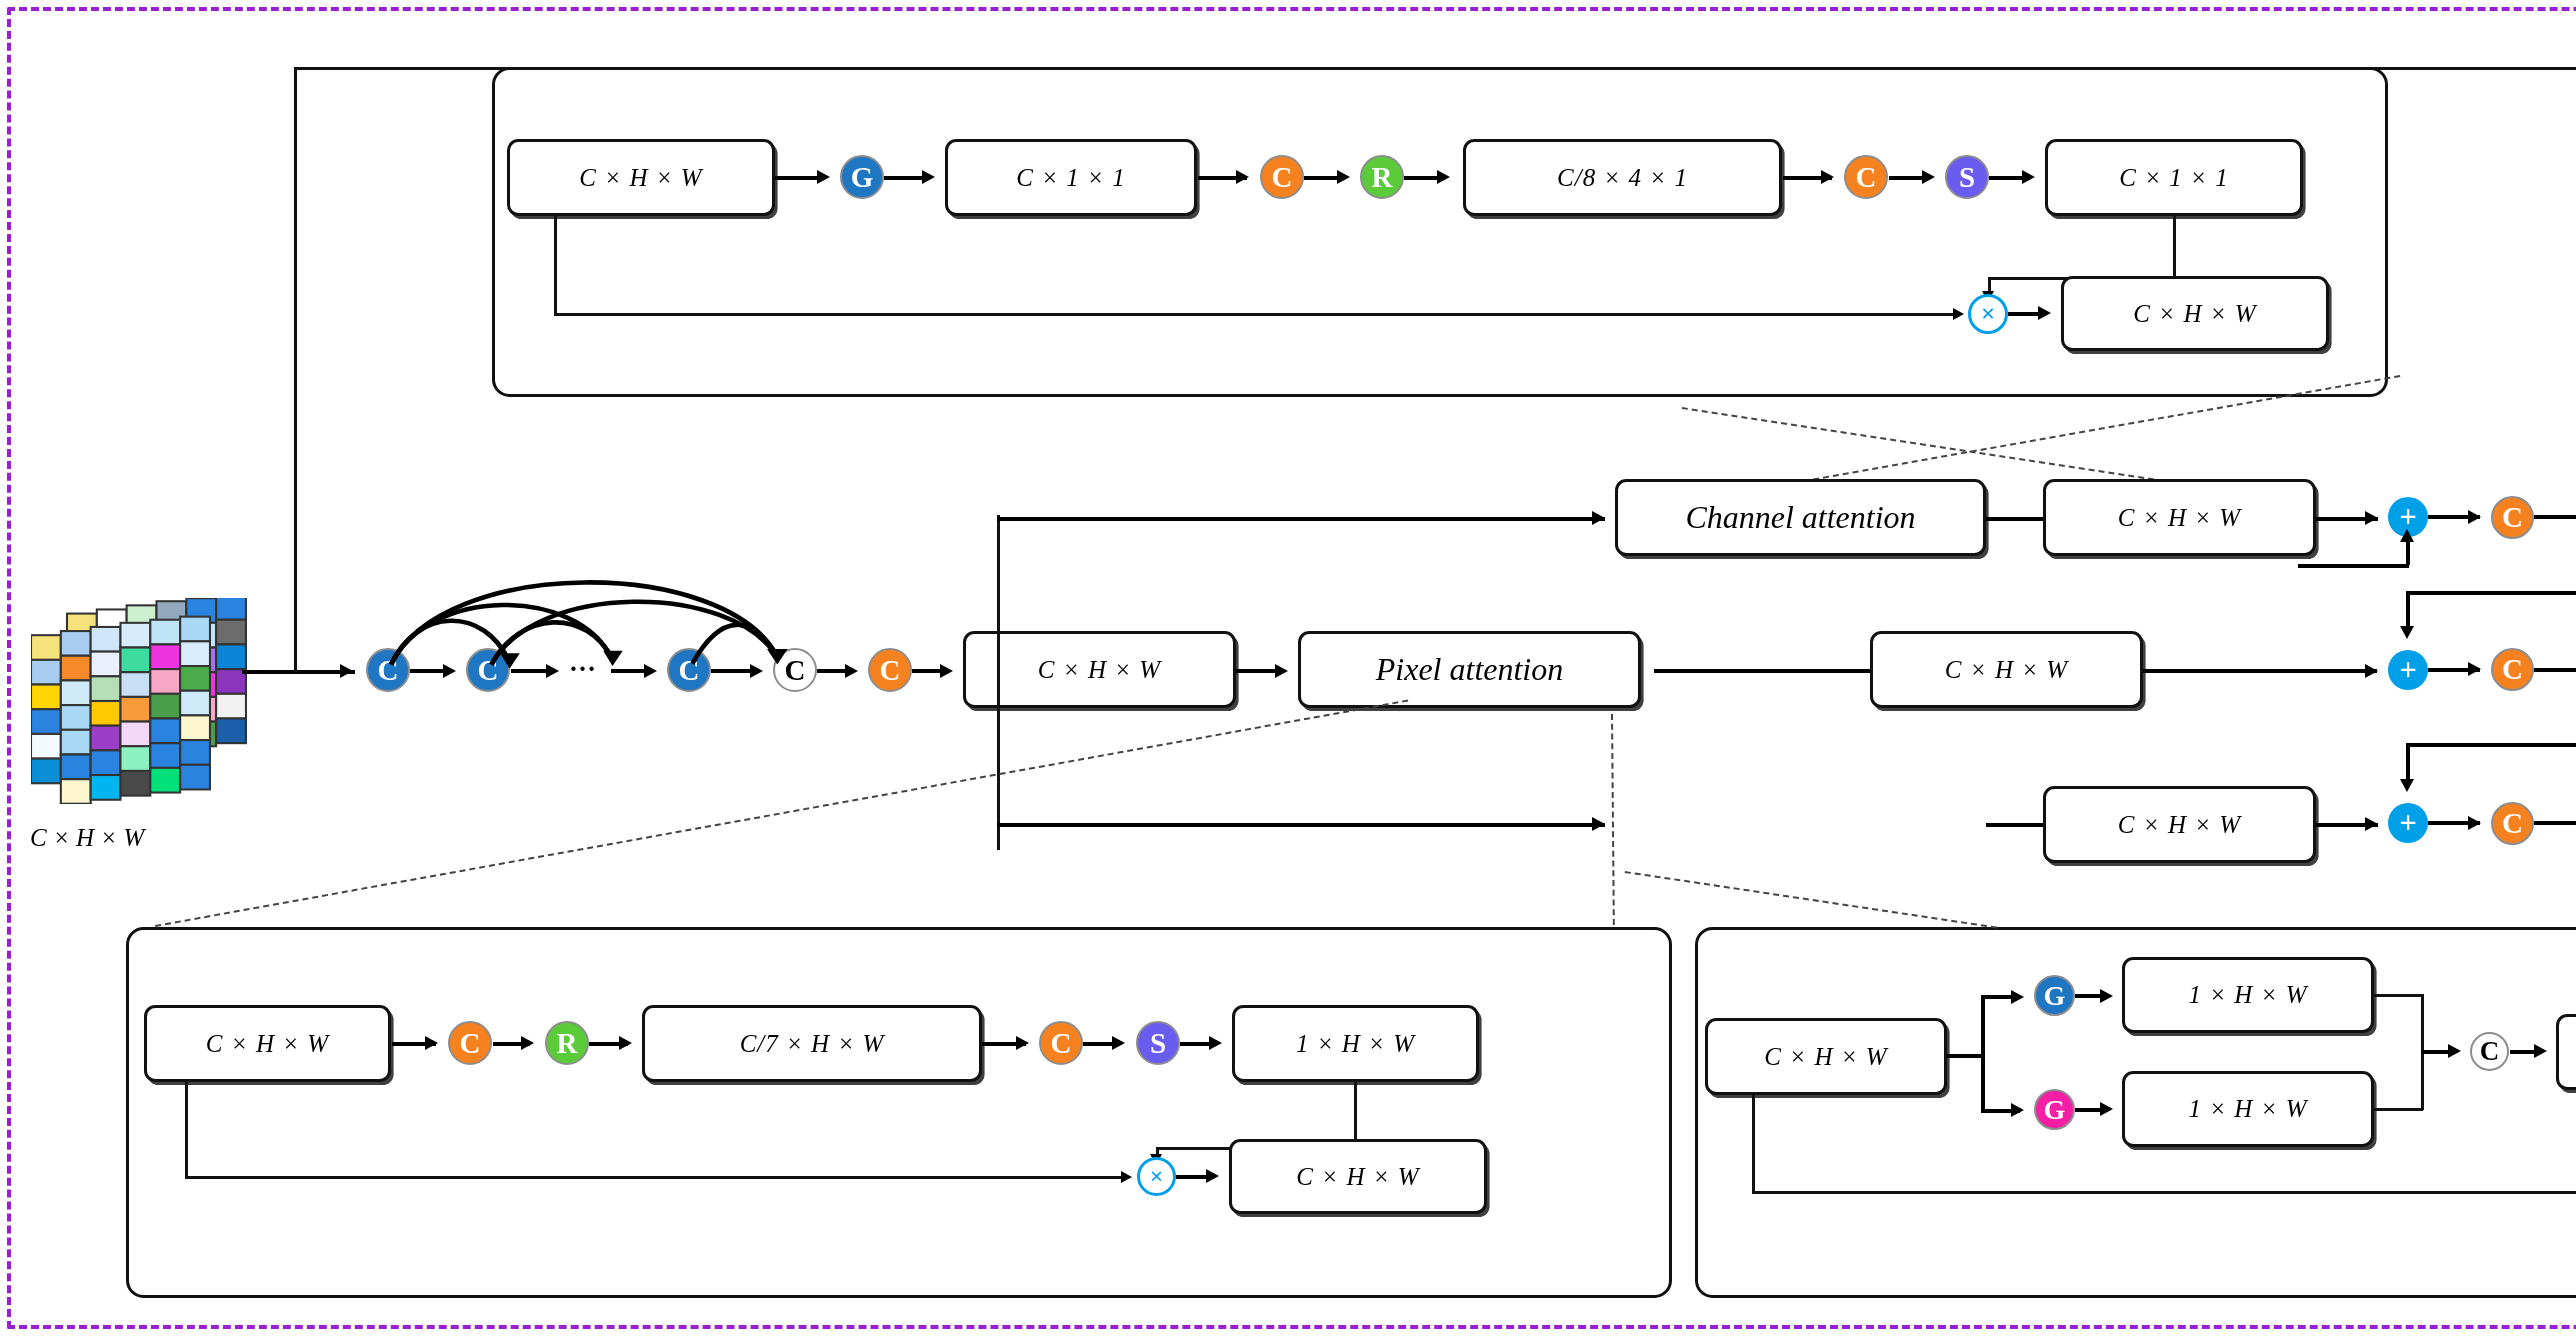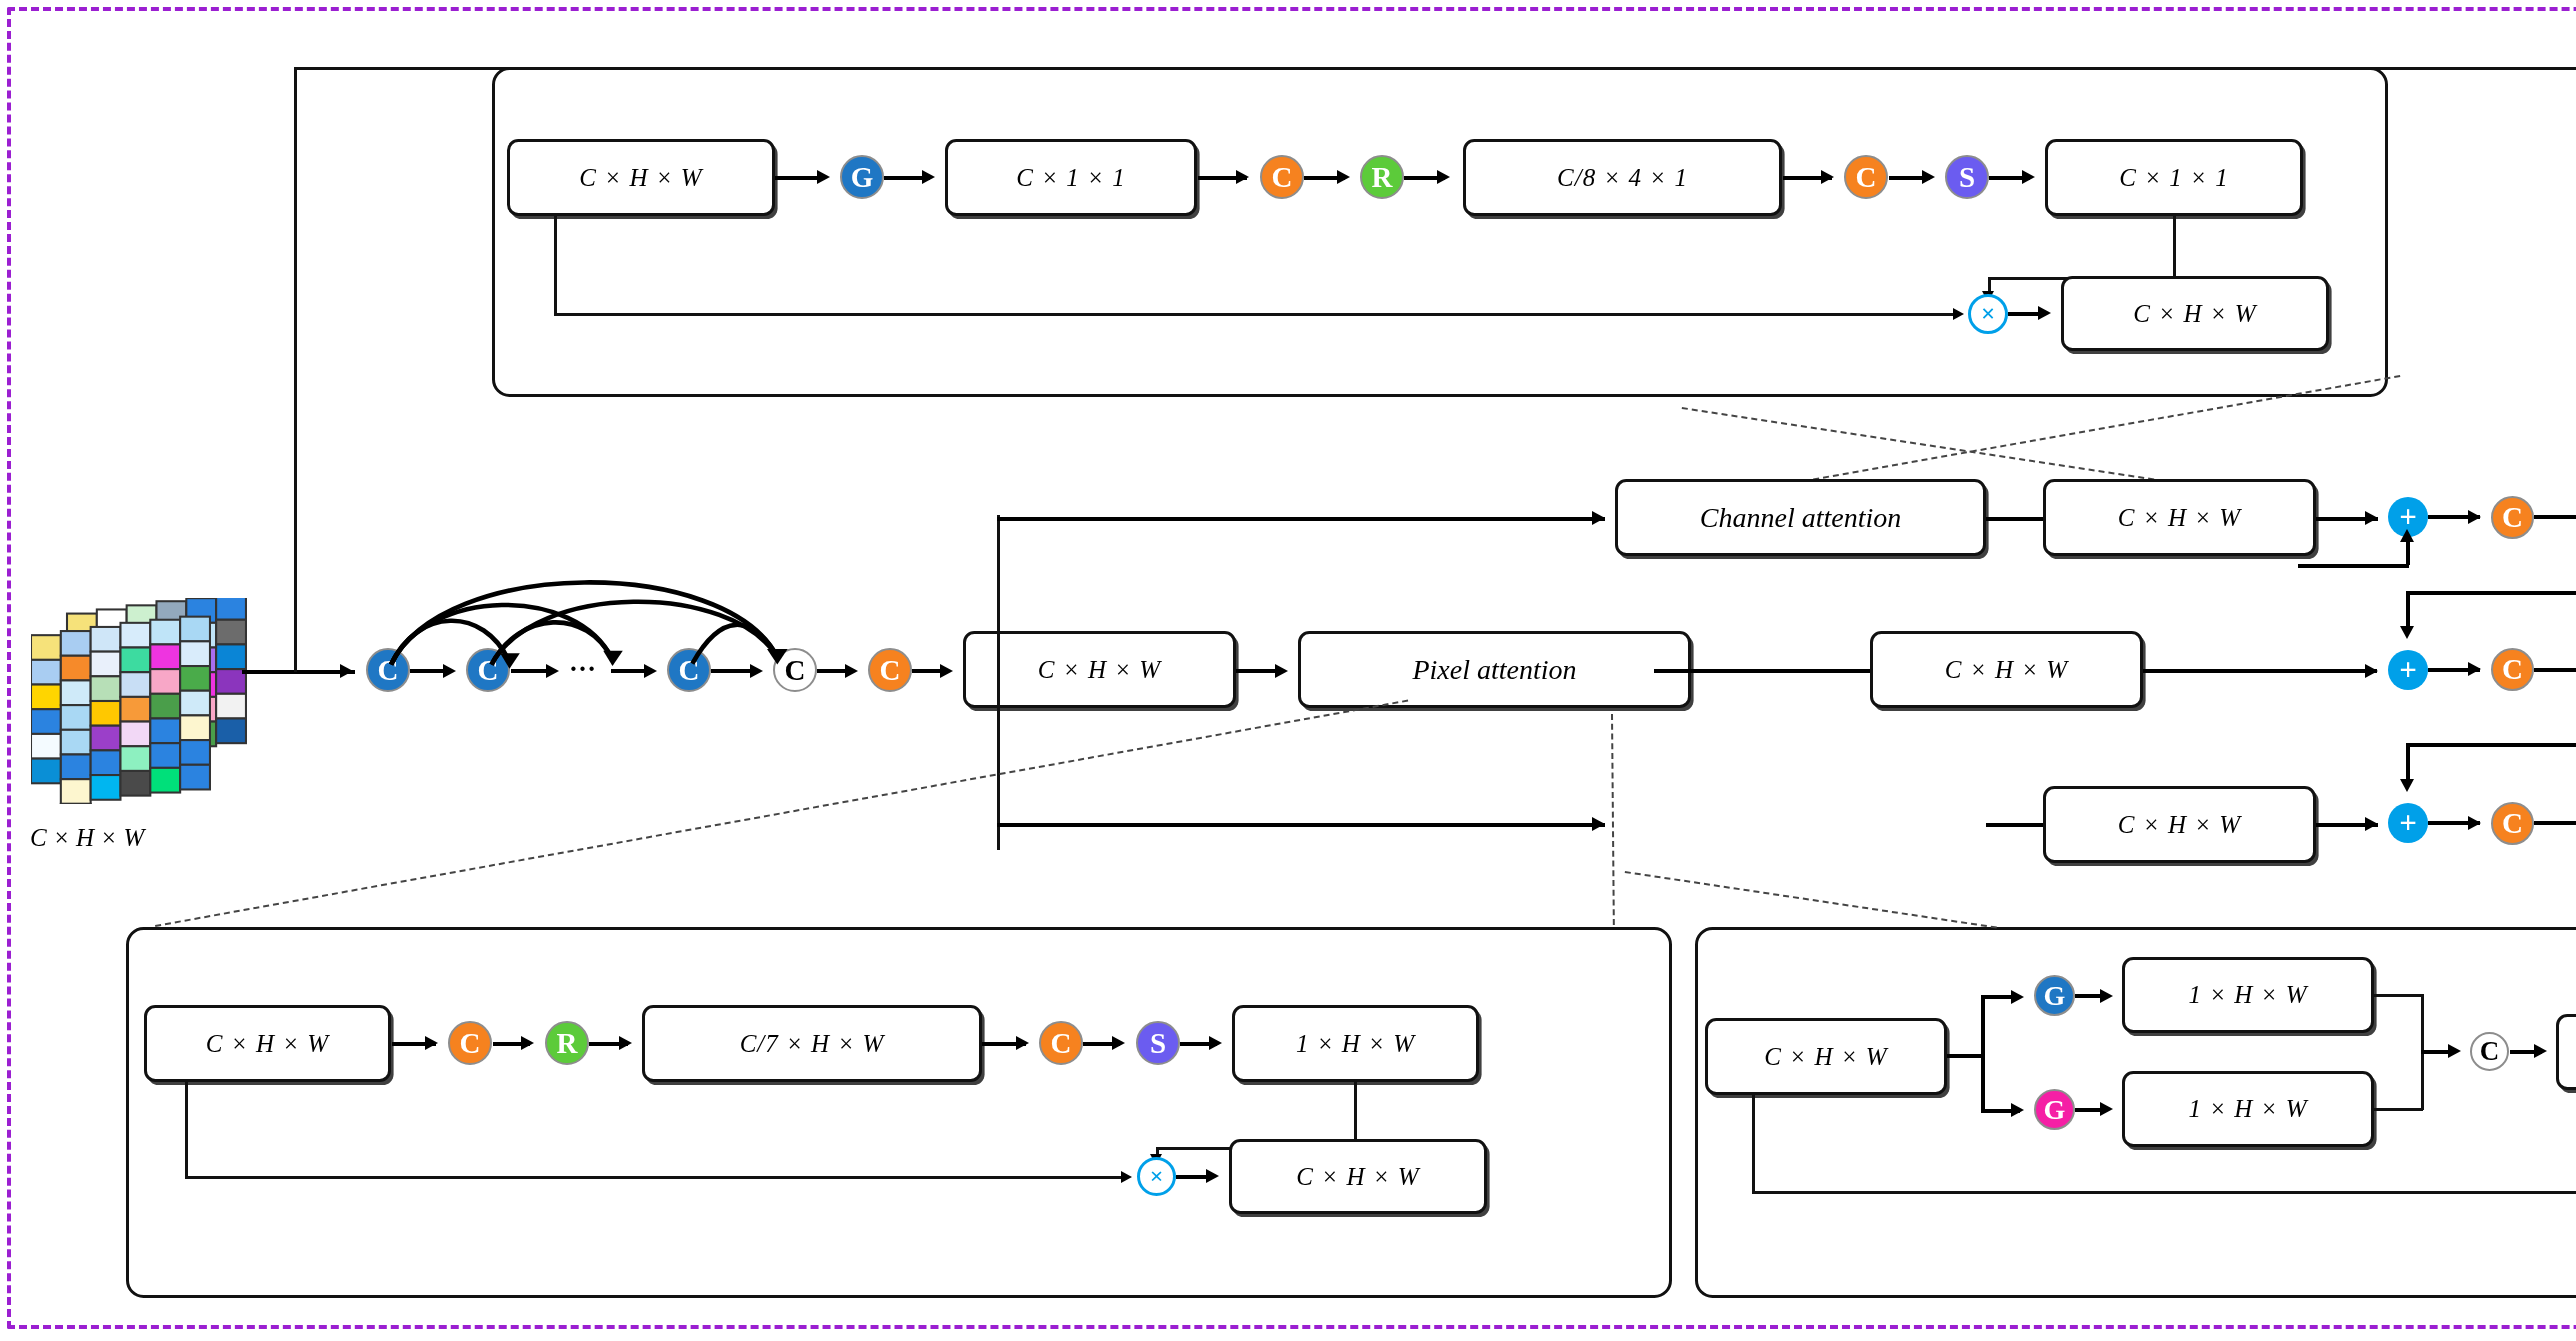--- a/index.html
+++ b/index.html
@@ -10,21 +10,21 @@
   .outer-frame{position:absolute;left:7.2px;top:7.2px;width:3594px;height:1322px;
     border:4.6px dashed #9b1fd1;border-radius:2.1px;box-sizing:border-box;}
 
   
   .box{position:absolute;box-sizing:border-box;border:3.6px solid #111;border-radius:11.3px;
     background:#fff;display:flex;align-items:center;justify-content:center;
     font-style:italic;color:#000;white-space:nowrap;box-shadow:3.1px 3.6px 0 -0.5px rgba(0,0,0,0.75);}
   .group{position:absolute;box-sizing:border-box;border:3.6px solid #111;border-radius:17.5px;background:transparent;}
 
   .dim{font-family:"Liberation Serif",serif;font-style:italic;font-size:25px;letter-spacing:1px;}
-  .lbl{font-family:"Liberation Serif",serif;font-style:italic;font-size:28px;}
+  .lbl{font-family:"Liberation Serif",serif;font-style:italic;font-size:32px;}
 
   
   .node{position:absolute;box-sizing:border-box;border-radius:50%;
     display:flex;align-items:center;justify-content:center;
     font-family:"Liberation Serif",serif;font-weight:700;color:#fff;
     border:2.6px solid #8d8d8d;}
   .n-blue{background:#1f77c4;}
   .n-orange{background:#f6821f;}
   .n-green{background:#5ccb3a;}
   .n-purple{background:#6b5cf0;}
@@ -314,21 +314,21 @@
   <div class="arrow ar-r" style="left:2365px;top:511px;"></div>
   <div class="node n-cyanfill" style="left:2388px;top:497px;width:40px;height:40px;font-size:31px;">
     <span>+</span>
   </div>
   <div class="ln h" style="left:2428px;top:515px;width:52px;"></div>
   <div class="arrow ar-r" style="left:2468px;top:510px;"></div>
   <div class="node n-orange" style="left:2491px;top:496px;width:43px;height:43px;font-size:29px;">
     <span>C</span>
   </div>
 
-  <div class="box" style="left:1298px;top:631px;width:393px;height:77px;">
+  <div class="box" style="left:1298px;top:631px;width:343px;height:77px;">
     <span class="lbl">Pixel attention</span>
   </div>
   <div class="ln h" style="left:1654px;top:669px;width:216px;"></div>
   <div class="box" style="left:1870px;top:631px;width:273px;height:77px;">
     <span class="dim">C × H × W</span>
   </div>
   <div class="ln h" style="left:2143px;top:669px;width:234px;"></div>
   <div class="arrow ar-r" style="left:2365px;top:664px;"></div>
   <div class="node n-cyanfill" style="left:2388px;top:650px;width:40px;height:40px;font-size:31px;">
     <span>+</span>

